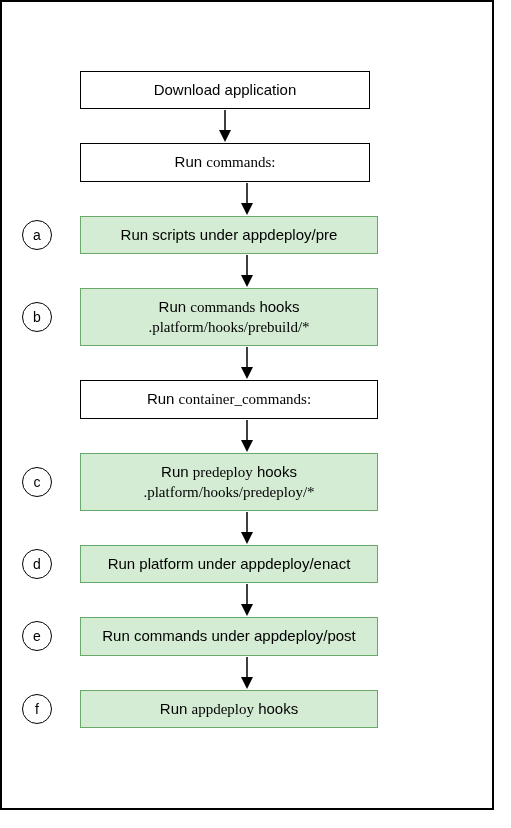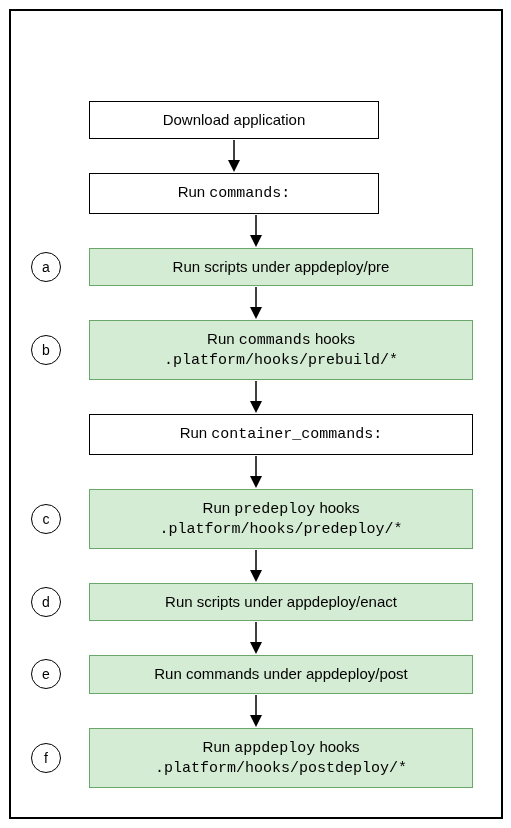--- a/index.html
+++ b/index.html
@@ -6,23 +6,22 @@
   body {
     font-family: Arial, Helvetica, sans-serif;
     background: #fff;
     width: 511px;
     height: 828px;
   }
   .frame {
     border: 2px solid #000;
     width: 494px;
     height: 810px;
-    margin: 9px;
     position: relative;
-    padding-top: 90px;
+    padding-top: 69px;
   }
   .row {
     display: flex;
     align-items: center;
     justify-content: flex-start;
     padding-left: 20px;
   }
   .marker {
     width: 30px;
     height: 30px;
@@ -39,22 +38,22 @@
   .box {
     border: 1.5px solid #000;
     padding: 8px 10px;
     text-align: center;
     font-size: 15px;
     line-height: 1.35;
     background: #fff;
   }
   .box.green { background: #d5ecd4; border-color: #6aa76a; }
   .box.w1 { width: 290px; }
-  .box.w2 { width: 384px; }
-  .mono { font-family: Liberation Mono, monospace; }
+  .box.w2 { width: 298px; }
+  .mono { font-family: Liberation Serif, serif; }
   svg.arrow { width: 14px; height: 32px; }
   .center-col {
     display: flex;
     flex-direction: column;
     align-items: flex-start;
   }
   .arrow-cell {
     height: 34px;
     display:flex;
     align-items:center;
@@ -148,21 +147,21 @@
         <div style="margin-left: 78px; width: 334px; display: flex; justify-content: center;">
           <svg class="arrow" viewBox="0 0 14 32">
             <line x1="7" y1="0" x2="7" y2="22" stroke="#000" stroke-width="1.5"></line>
             <polygon points="7,32 1,20 13,20" fill="#000"></polygon>
           </svg>
         </div>
       </div>
       <div class="row">
         <div class="marker">d</div>
         <div class="box green w2">
-          <div><span>Run scripts under appdeploy/enact</span></div>
+          <div><span>Run platform under appdeploy/enact</span></div>
         </div>
       </div>
       <div class="arrow-cell">
         <div style="margin-left: 78px; width: 334px; display: flex; justify-content: center;">
           <svg class="arrow" viewBox="0 0 14 32">
             <line x1="7" y1="0" x2="7" y2="22" stroke="#000" stroke-width="1.5"></line>
             <polygon points="7,32 1,20 13,20" fill="#000"></polygon>
           </svg>
         </div>
       </div>
@@ -177,17 +176,16 @@
           <svg class="arrow" viewBox="0 0 14 32">
             <line x1="7" y1="0" x2="7" y2="22" stroke="#000" stroke-width="1.5"></line>
             <polygon points="7,32 1,20 13,20" fill="#000"></polygon>
           </svg>
         </div>
       </div>
       <div class="row">
         <div class="marker">f</div>
         <div class="box green w2">
           <div><span>Run </span><span class="mono">appdeploy</span><span> hooks</span></div>
-          <div class="mono">.platform/hooks/postdeploy/*</div>
         </div>
       </div>
     </div>
 </div>
 
 </body></html>

